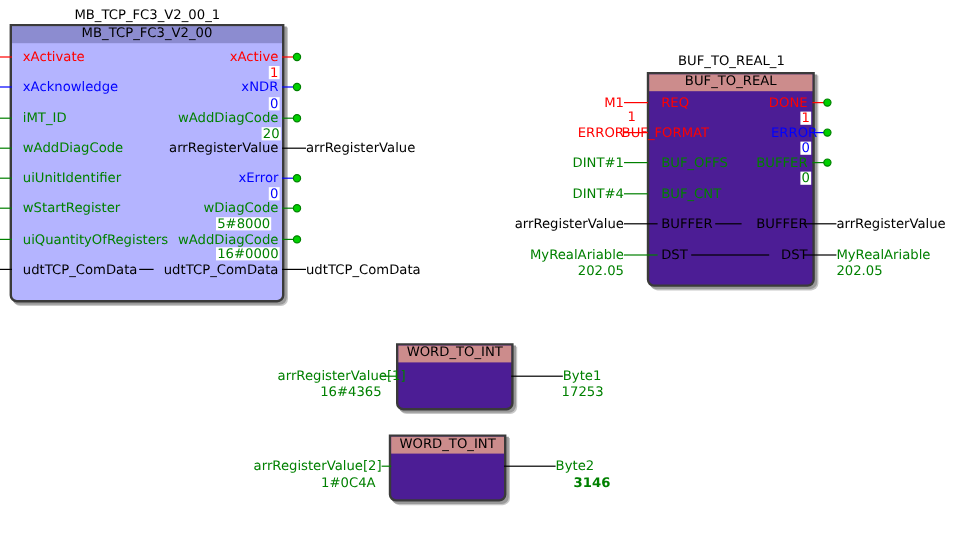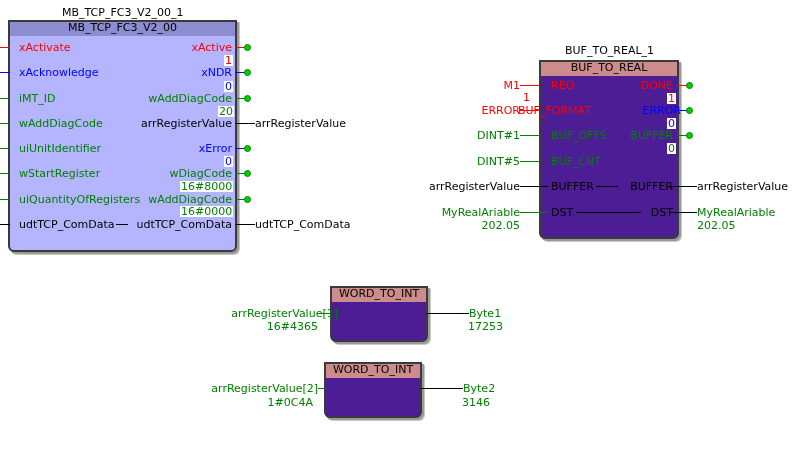--- a/index.html
+++ b/index.html
@@ -56,21 +56,21 @@
 <div class="abs red" style="right:577px; top:41px;margin-left:13px;">xActive</div>
 <div class="val red" style="left:224px; top:55px;">1</div>
 <div class="abs blue" style="right:577px; top:66px;">xNDR</div>
 <div class="val blue" style="left:224px; top:81px;">0</div>
 <div class="abs green" style="right:577px; top:92px;">wAddDiagCode</div>
 <div class="val green" style="left:218px; top:106px;">20</div>
 <div class="abs black" style="right:577px; top:117px;">arrRegisterValue</div>
 <div class="abs blue" style="right:577px; top:142px;">xError</div>
 <div class="val blue" style="left:224px; top:156px;">0</div>
 <div class="abs green" style="right:577px; top:167px;">wDiagCode</div>
-<div class="val green" style="left:180px; top:181px;">16#8000</div>
+<div class="val green" style="left:180px; top:181px;">5#8000</div>
 <div class="abs green" style="right:577px; top:193px;">wAddDiagCode</div>
 <div class="val green" style="left:180px; top:206px;">16#0000</div>
 <div class="abs black" style="right:577px; top:218px;">udtTCP_ComData</div>
 
 <div class="line" style="left:235px; top:47px; width:10px; background:#ff0000;"></div>
 <div class="dot" style="left:244px; top:44px;"></div>
 <div class="line" style="left:235px; top:72px; width:10px; background:#0000ff;"></div>
 <div class="dot" style="left:244px; top:69px;"></div>
 <div class="line" style="left:235px; top:98px; width:10px; background:#008000;"></div>
 <div class="dot" style="left:244px; top:95px;"></div>
@@ -97,21 +97,21 @@
 <div class="abs red" style="left:551px; top:79px;">REQ</div>
 
 <div class="abs red" style="right:289px; top:104px;">ERROR</div>
 <div class="line" style="left:520px; top:110px; width:20px; background:#ff0000;"></div>
 <div class="abs red" style="left:518px; top:104px;">BUF_FORMAT</div>
 
 <div class="abs green" style="right:289px; top:129px;">DINT#1</div>
 <div class="line" style="left:520px; top:135px; width:20px; background:#008000;"></div>
 <div class="abs green" style="left:551px; top:129px;">BUF_OFFS</div>
 
-<div class="abs green" style="right:289px; top:155px;">DINT#5</div>
+<div class="abs green" style="right:289px; top:155px;">DINT#4</div>
 <div class="line" style="left:520px; top:161px; width:20px; background:#008000;"></div>
 <div class="abs green" style="left:551px; top:155px;">BUF_CNT</div>
 
 <div class="abs black" style="right:289px; top:180px;">arrRegisterValue</div>
 <div class="line" style="left:520px; top:186px; width:28px; background:#000;"></div>
 <div class="abs black" style="left:551px; top:180px;">BUFFER</div>
 <div class="line" style="left:596px; top:186px; width:22px; background:#000;"></div>
 
 <div class="abs green" style="right:289px; top:206px;">MyRealAriable</div>
 <div class="line" style="left:520px; top:212px; width:28px; background:#008000;"></div>
@@ -155,13 +155,13 @@
 <div class="abs green" style="left:468px; top:320px;">17253</div>
 
 <div class="fb pink-fb" style="left:324px; top:362px; width:94px; height:52px;">
   <div class="hdr">WORD_TO_INT</div>
 </div>
 <div class="abs green" style="right:491px; top:382px;">arrRegisterValue[2]</div>
 <div class="line" style="left:318px; top:388px; width:8px; background:#008000;"></div>
 <div class="abs green" style="right:496px; top:396px;">1#0C4A</div>
 <div class="line" style="left:420px; top:388px; width:43px; background:#000;"></div>
 <div class="abs green" style="left:463px; top:382px;">Byte2</div>
-<div class="abs green" style="left:462px; top:396px;">3146</div>
+<div class="abs green" style="left:478px; top:396px;font-weight:bold;">3146</div>
 
 </body></html>

